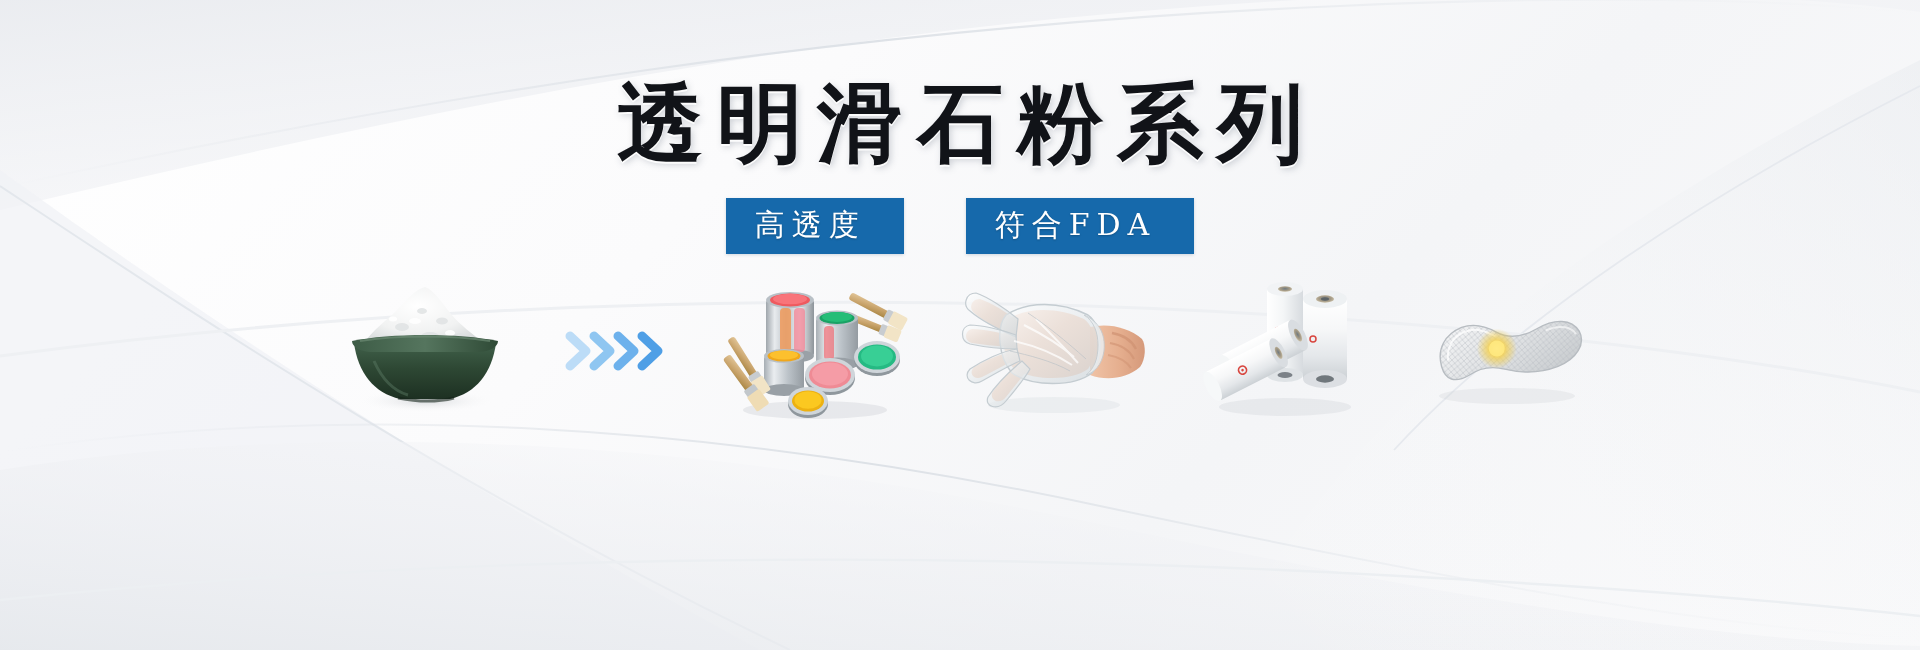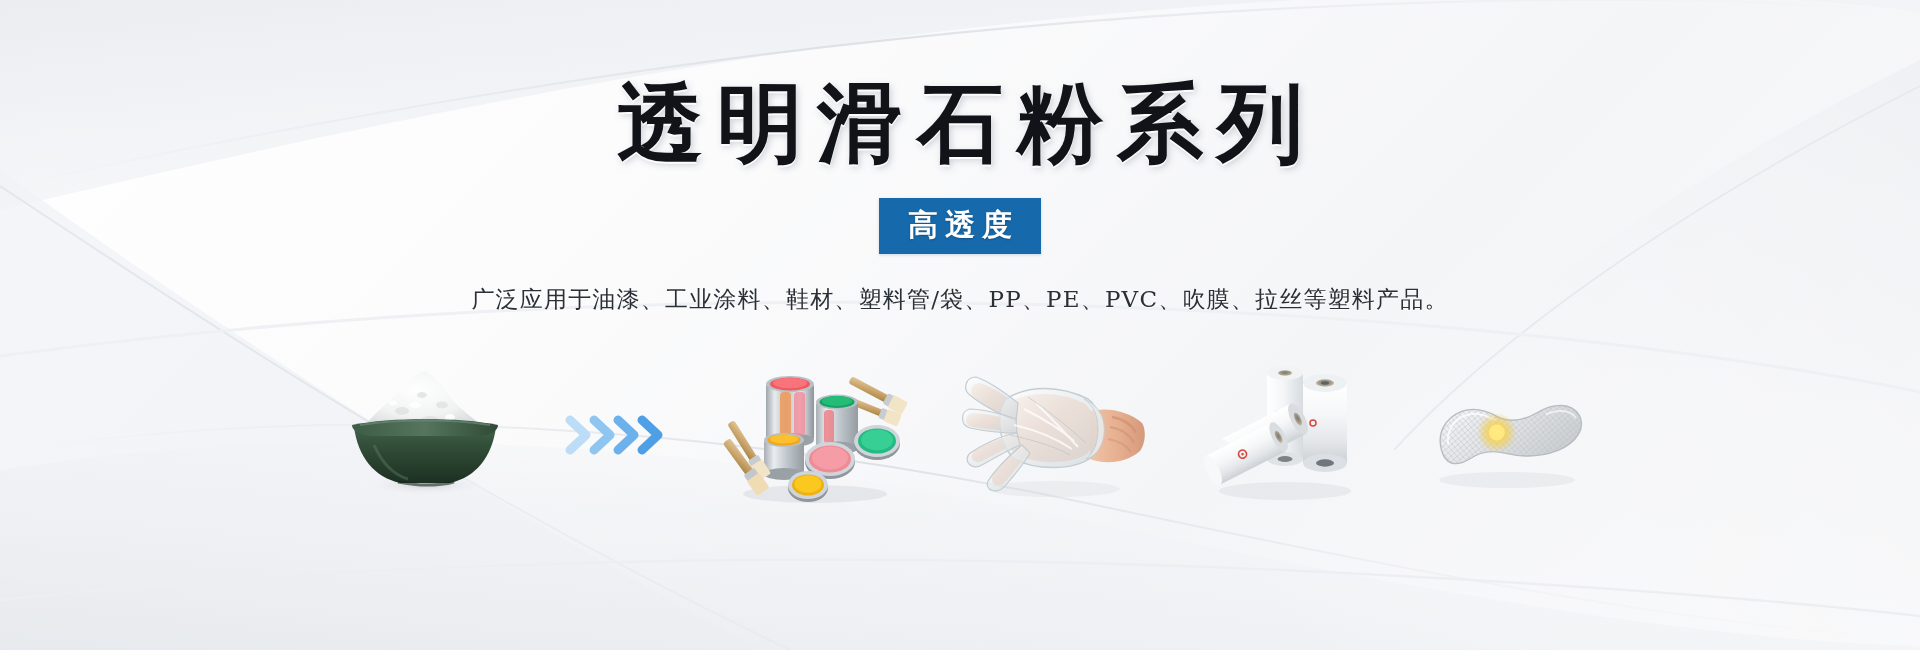--- a/index.html
+++ b/index.html
@@ -51,24 +51,24 @@
   .badges{
     display:flex;
     align-items:center;
     gap:62px;
     margin-top:30px;
   }
   .badge{
     background:#1669ab;
     color:#ffffff;
     font-size:30px;
-    font-weight:700;
+    font-weight:400;
     letter-spacing:7px;
     text-indent:7px;
-    padding:9px 22px 11px 22px;
+    padding:9px 38px 11px 22px;
     line-height:1.18;
     white-space:nowrap;
     font-family:"DejaVu Serif","Liberation Serif",serif;
     text-shadow:0 1px 2px rgba(0,0,0,.22);
     box-shadow:0 1px 3px rgba(20,60,100,.18);
   }
 
   
   .subtitle{
     margin-top:30px;
@@ -162,23 +162,23 @@
       <path d="M0,600 C 420,556 900,548 1400,576 C 1660,590 1830,606 1920,616" fill="none" stroke="#eceff2" stroke-width="2.4"></path>
     </svg>
   </div>
 
   <div class="content">
 
     <h1 class="title">透明滑石粉系列</h1>
 
     <div class="badges">
       <span class="badge">高透度</span>
+      <span class="badge">符合FDA</span>
     </div>
 
-    <p class="subtitle">广泛应用于油漆、工业涂料、鞋材、塑料管/袋、PP、PE、PVC、吹膜、拉丝等塑料产品。</p>
 
     <div class="strip">
 
       <div class="shot slot-powder">
         <svg width="190" height="140" viewBox="0 0 190 140" aria-hidden="true">
           <defs>
             <linearGradient id="bowlG" x1="0" y1="0" x2="0" y2="1">
               <stop offset="0%" stop-color="#40604a"></stop>
               <stop offset="45%" stop-color="#2e4834"></stop>
               <stop offset="100%" stop-color="#1d3022"></stop>

